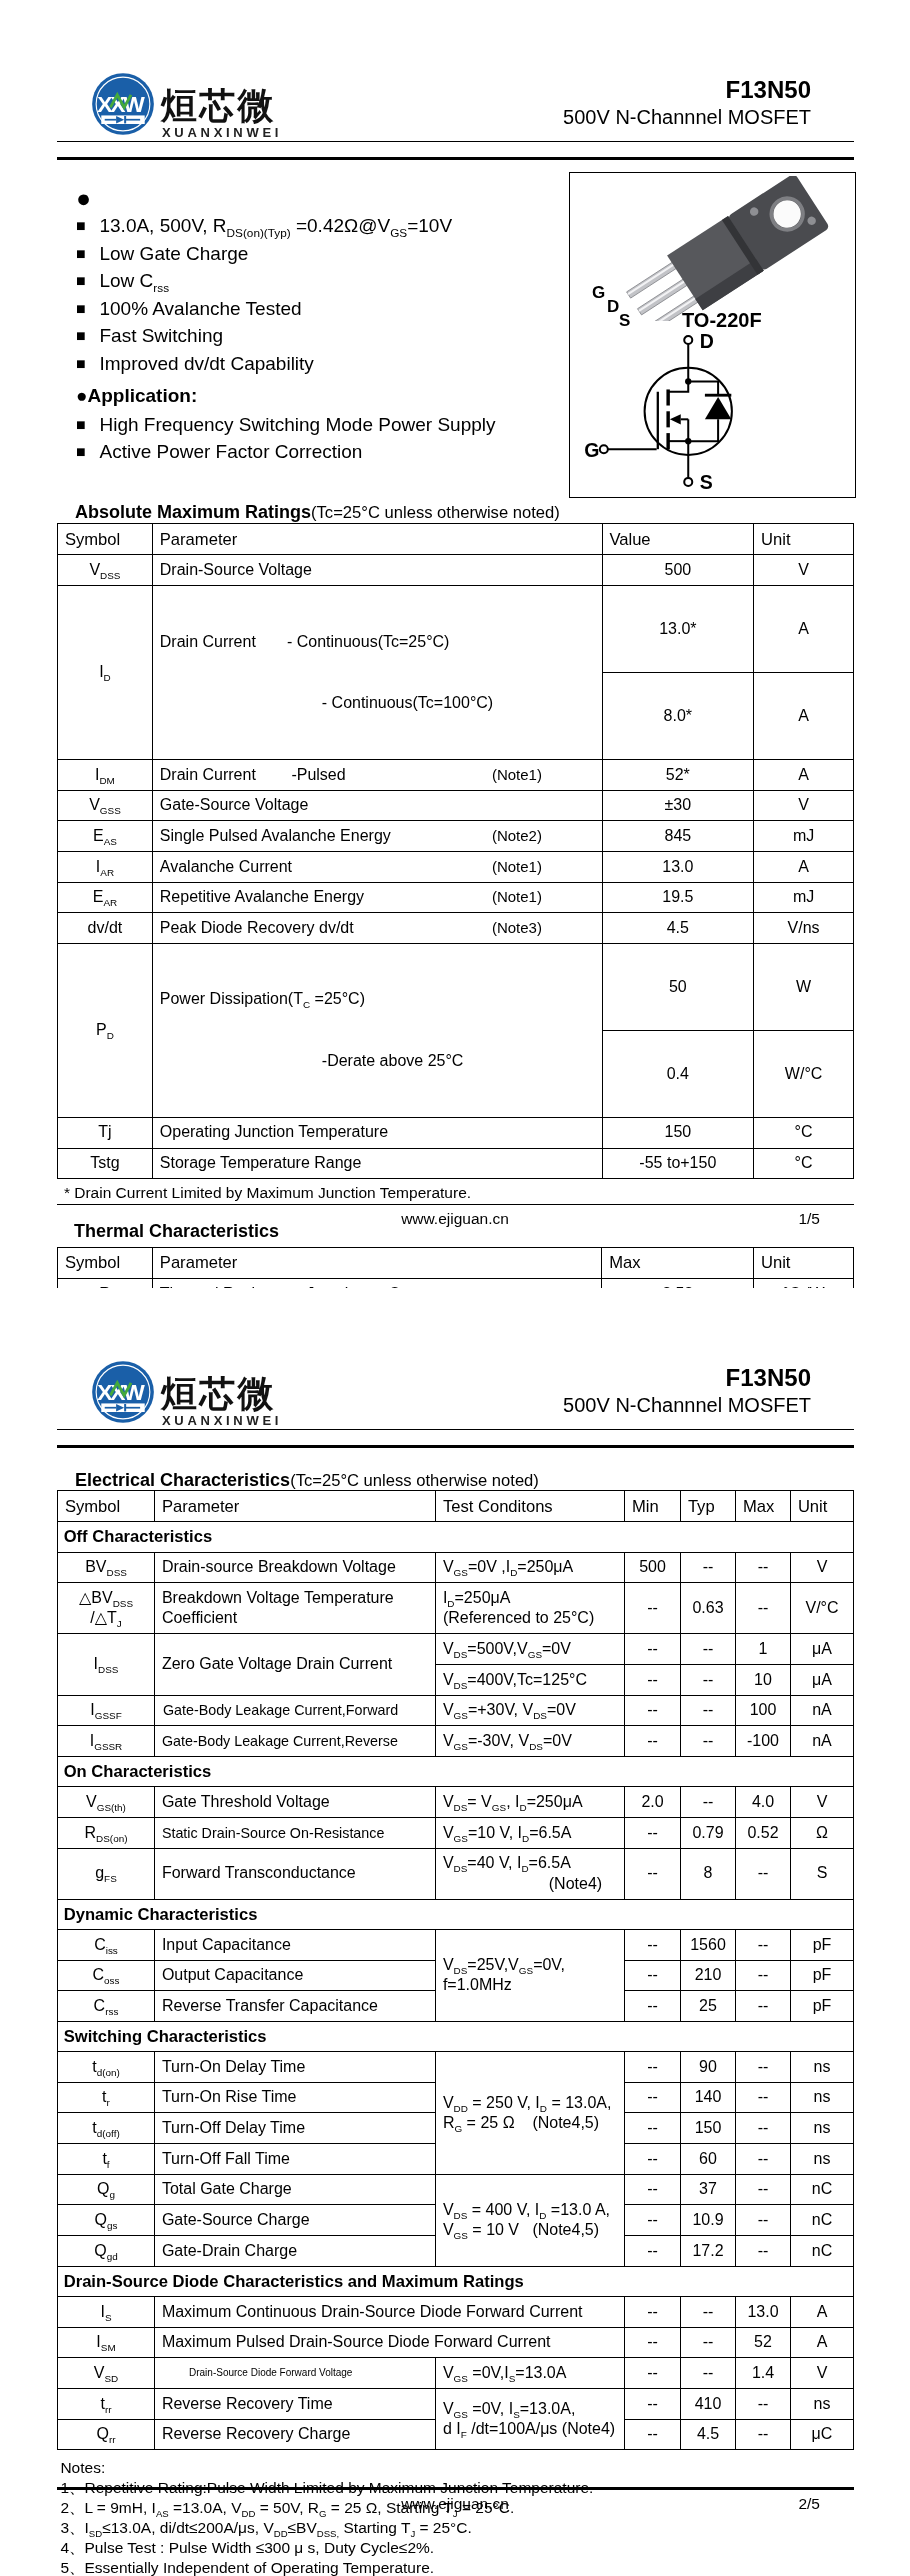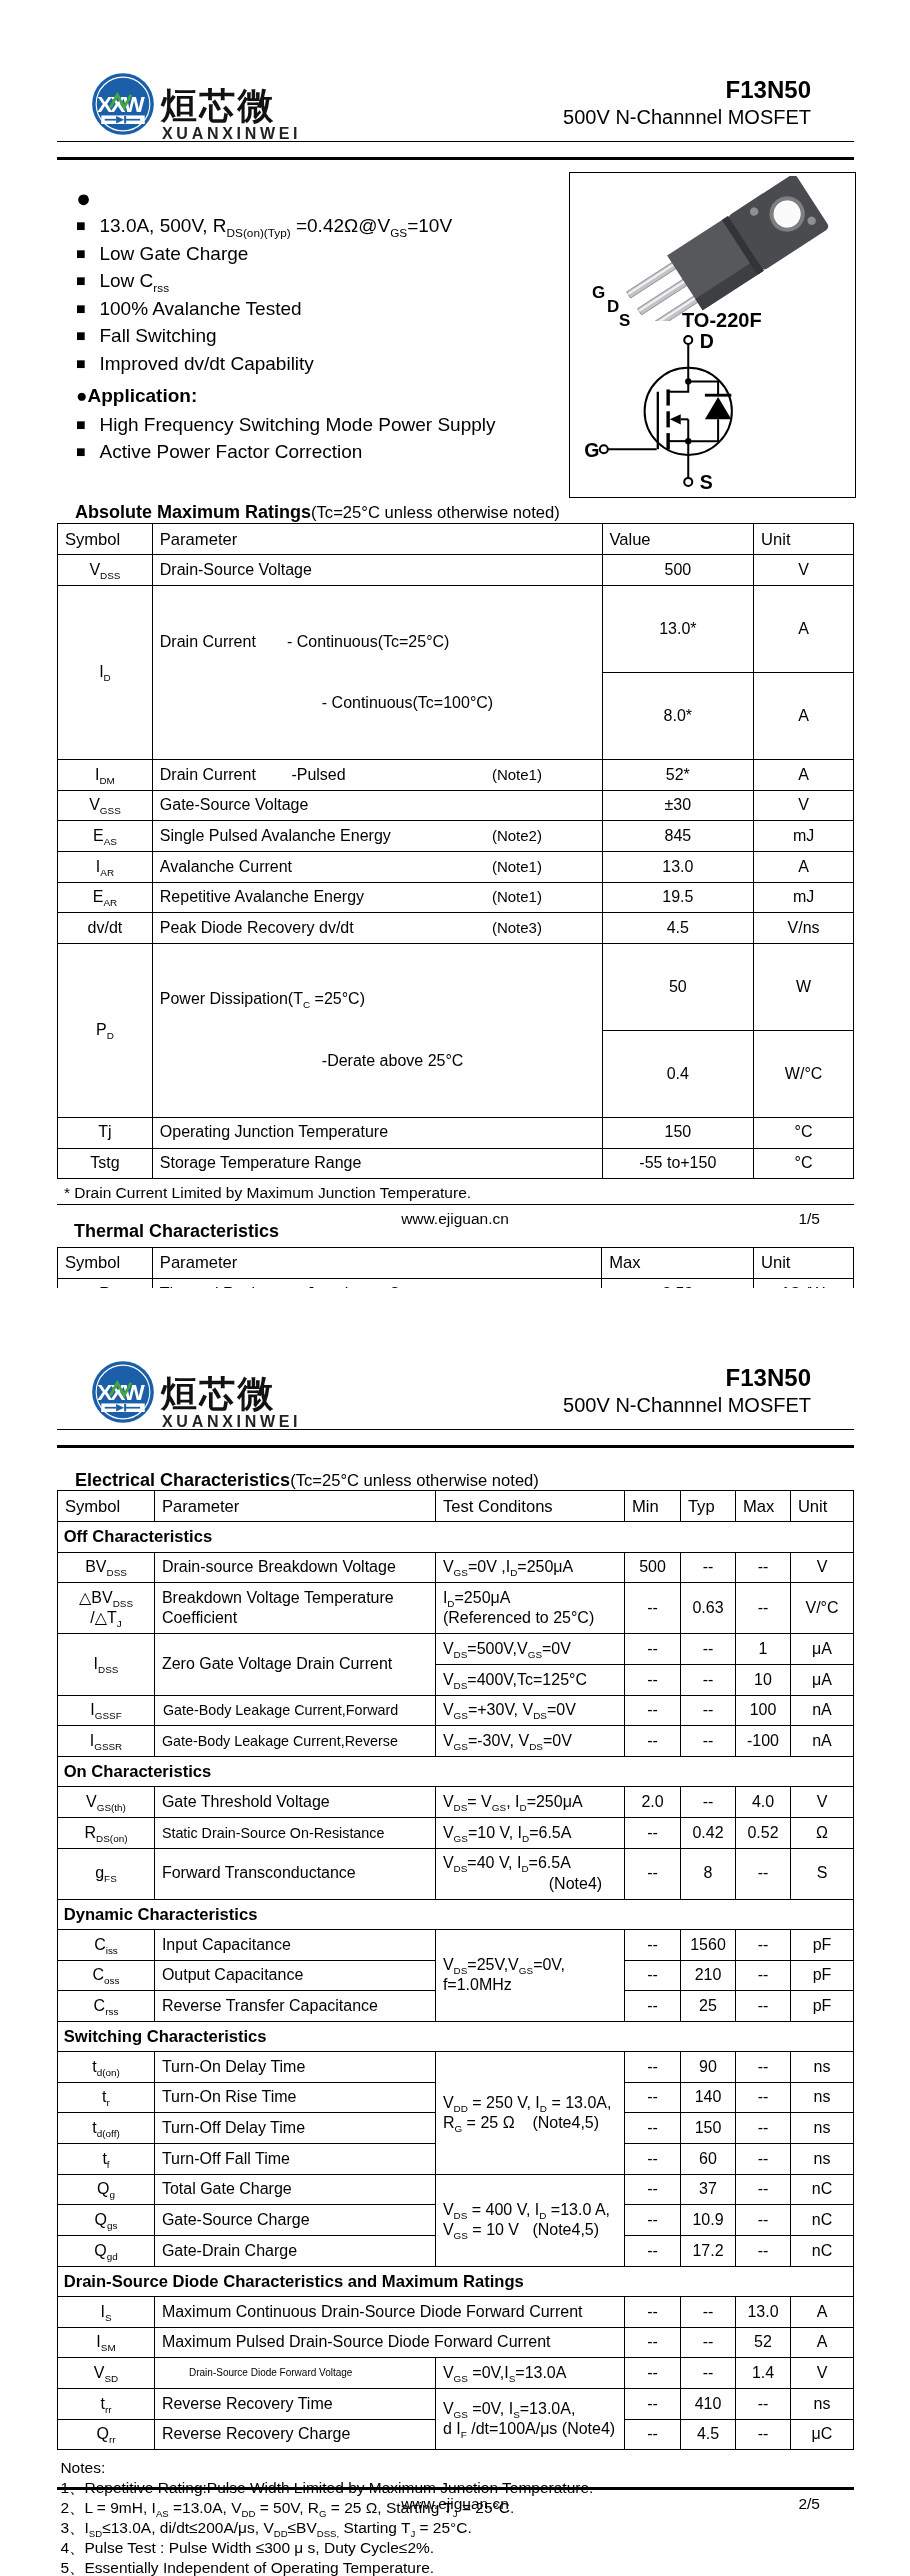--- a/index.html
+++ b/index.html
@@ -3,21 +3,21 @@
 <meta charset="utf-8">
 <style>
   html,body{margin:0;padding:0;background:#ffffff;}
   body{width:910px;font-family:"Liberation Sans","DejaVu Sans",sans-serif;color:#000;}
   .page{position:relative;width:910px;height:1288px;background:#fff;overflow:hidden;}
 
   
   .logo{position:absolute;left:91px;top:72px;width:298px;height:75px;}
   .logo svg{position:absolute;left:0;top:0;}
   .logo-cn{position:absolute;left:70px;top:10.3px;font-size:36px;font-weight:700;letter-spacing:2.3px;color:#111;}
-  .logo-en{position:absolute;left:71px;top:53px;font-size:16px;font-weight:700;letter-spacing:3.7px;color:#222;}
+  .logo-en{position:absolute;left:71px;top:53px;font-size:13px;font-weight:700;letter-spacing:3.7px;color:#222;}
   .title-block{position:absolute;right:99px;top:77px;text-align:right;}
   .part-no{font-size:24px;font-weight:700;line-height:1.05;}
   .part-sub{font-size:20px;margin-top:4.6px;line-height:1.05;}
   .rule1{position:absolute;left:57px;width:797px;height:1.1px;background:#000;top:141px;}
   .rule2{position:absolute;left:57px;width:797px;height:2.9px;background:#000;top:157px;}
 
   
   .features{position:absolute;left:76px;top:185px;width:516px;}
   .feat-dot{font-size:25px;line-height:26px;height:27.5px;}
   .feat-item{display:flex;align-items:center;height:27.5px;font-size:19px;white-space:pre-wrap;}
@@ -92,21 +92,21 @@
   </div>
   <div class="rule1"></div>
   <div class="rule2"></div>
 
   <div class="features">
     <div class="feat-dot">●</div>
     <div class="feat-item"><span class="sq">■</span><span>13.0A, 500V, R<sub>DS(on)(Typ)</sub> =0.42Ω@V<sub>GS</sub>=10V</span></div>
     <div class="feat-item"><span class="sq">■</span><span>Low Gate Charge</span></div>
     <div class="feat-item"><span class="sq">■</span><span>Low C<sub>rss</sub></span></div>
     <div class="feat-item"><span class="sq">■</span><span>100% Avalanche Tested</span></div>
-    <div class="feat-item"><span class="sq">■</span><span>Fall Switching</span></div>
+    <div class="feat-item"><span class="sq">■</span><span>Fast Switching</span></div>
     <div class="feat-item"><span class="sq">■</span><span>Improved dv/dt Capability</span></div>
     <div class="app-label">●Application:</div>
     <div class="feat-item"><span class="sq">■</span><span>High Frequency Switching Mode Power Supply</span></div>
     <div class="feat-item"><span class="sq">■</span><span>Active Power Factor Correction</span></div>
   </div>
 
   <div class="pkgbox">
     <svg width="275" height="145" viewBox="0 0 480 252" style="position:absolute;left:4.6px;top:3.4px;overflow:hidden;">
       <g transform="translate(306,112) rotate(-33) scale(0.92)">
         <g>
@@ -419,21 +419,21 @@
         <td class="c">2.0</td>
         <td class="c">--</td>
         <td class="c">4.0</td>
         <td class="c">V</td>
       </tr>
       <tr>
         <td class="sym">R<sub>DS(on)</sub></td>
         <td class="par" style="font-size:14.3px;">Static Drain-Source On-Resistance</td>
         <td class="tc">V<sub>GS</sub>=10 V, I<sub>D</sub>=6.5A</td>
         <td class="c">--</td>
-        <td class="c">0.42</td>
+        <td class="c">0.79</td>
         <td class="c">0.52</td>
         <td class="c">Ω</td>
       </tr>
       <tr>
         <td class="sym">g<sub>FS</sub></td>
         <td class="par">Forward Transconductance</td>
         <td class="tc"><div>V<sub>DS</sub>=40 V, I<sub>D</sub>=6.5A</div><div class="tc-note">(Note4)</div></td>
         <td class="c">--</td>
         <td class="c">8</td>
         <td class="c">--</td>

